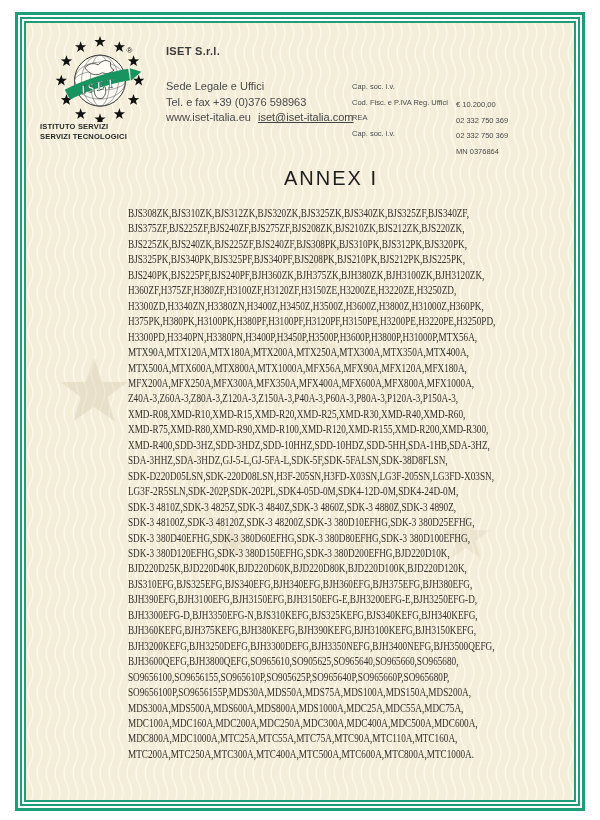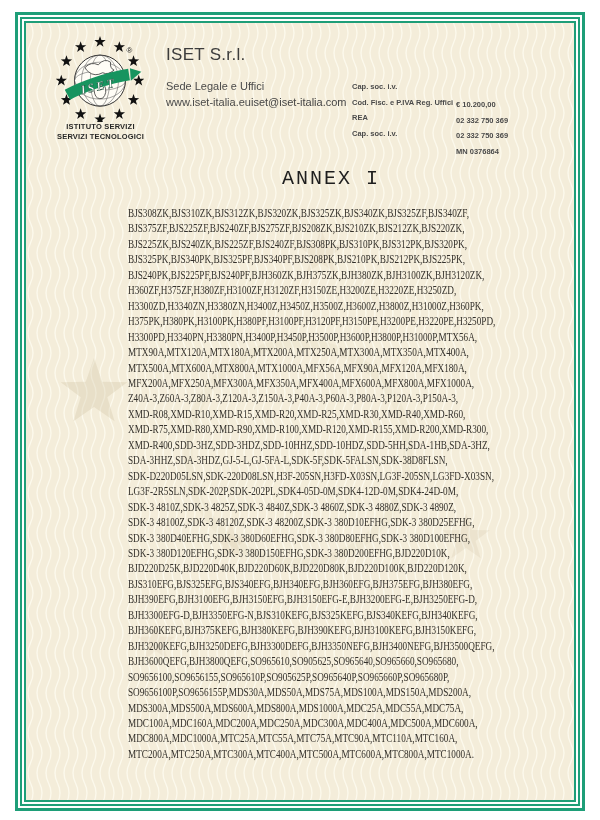--- a/index.html
+++ b/index.html
@@ -8,30 +8,30 @@
   
   .frame-outer{position:absolute;top:12px;left:15px;right:15px;bottom:9px;
 img     border:3px solid var(--green);padding:2px;background:#fff;box-sizing:border-box;}
   .frame-outer{border:3px solid var(--green);}
   .frame-mid{width:100%;height:100%;border:2px solid var(--green);padding:2px;background:#fff;box-sizing:border-box;}
   .frame-inner{width:100%;height:100%;border:2px solid var(--green);background:var(--paper);box-sizing:border-box;position:relative;overflow:hidden;}
   .texture{position:absolute;inset:0;width:100%;height:100%;display:block;}
   
   .content{position:absolute;inset:0;z-index:2;}
   .logo-svg{position:absolute;left:56px;top:34px;width:88px;height:88px;}
-  .org-name{position:absolute;left:30px;top:122px;width:141px;text-align:center;
-            font-size:7.5px;font-weight:bold;color:#262626;line-height:9.6px;letter-spacing:.2px;}
-  .company-name{position:absolute;left:166px;top:45px;font-size:17px;font-weight:400;color:#3c3c3c;letter-spacing:.3px;}
+  .org-name{position:absolute;left:30px;top:122px;width:141px;text-align:left;
+            font-size:7.5px;font-weight:bold;color:#262626;line-height:9.6px;letter-spacing:.2px;padding-left:10px;}
+  .company-name{position:absolute;left:166px;top:45px;font-size:11px;font-weight:700;color:#3c3c3c;letter-spacing:.3px;}
   .contact{position:absolute;left:166px;top:79px;font-size:11px;color:#4a4a4a;line-height:15.7px;white-space:nowrap;}
-  .contact .email{color:#444;}
+  .contact .email{text-decoration:underline;margin-left:7px;color:#444;}
   .registry{position:absolute;left:352px;top:79px;font-size:7.5px;color:#4a4a4a;line-height:15.7px;}
-  .reg-row{position:relative;white-space:nowrap;font-weight:bold;}
+  .reg-row{position:relative;white-space:nowrap;}
   .reg-value{position:absolute;left:104px;top:18px;}
   .annex-title{position:absolute;left:128px;top:167px;width:406px;text-align:center;
-               font-family:Liberation Mono, monospace;font-size:20px;color:#1e1e1e;letter-spacing:2px;}
+               font-family:Liberation Sans, sans-serif;font-size:20px;color:#1e1e1e;letter-spacing:2px;}
   .annex-body{position:absolute;left:128px;top:206px;width:508px;
               font-family:"Liberation Serif",serif;font-size:11.5px;line-height:15.45px;color:#33302b;
               transform:scaleX(.8);transform-origin:0 0;}
   .annex-body .bl{white-space:nowrap;}
   :root{--green:#1E9E78;--paper:#F4EDDA;}
 </style>
 </head>
 <body>
 
 <div class="page">
@@ -97,20 +97,21 @@
 
     <div class="org-name">
       <div>ISTITUTO SERVIZI</div>
       <div>SERVIZI TECNOLOGICI</div>
     </div>
 
     <div class="company-name">ISET S.r.l.</div>
 
     <div class="contact">
       <div>Sede Legale e Uffici</div>
+      <div>Tel. e fax +39 (0)376 598963</div>
       <div>
         <span>www.iset-italia.eu</span><span class="email">iset@iset-italia.com</span>
       </div>
     </div>
 
     <div class="registry">
       <div class="reg-row">
         <span class="reg-label">Cap. soc. i.v.</span>
         <span class="reg-value">€ 10.200,00</span>
       </div>

